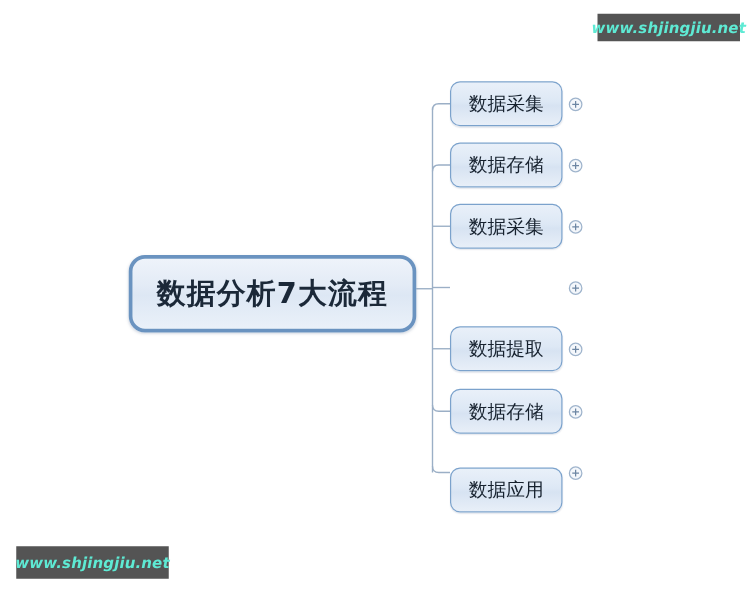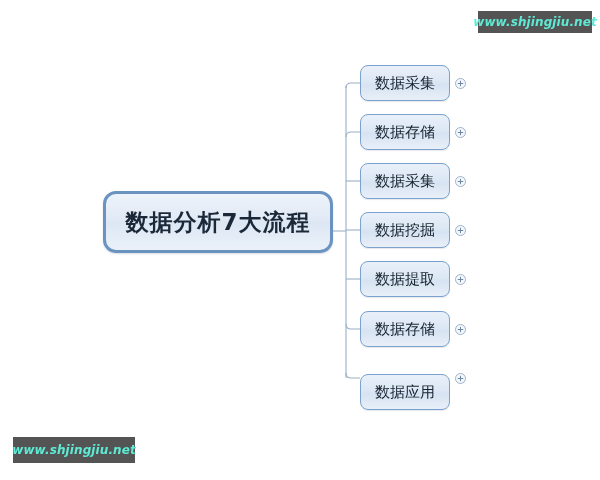--- a/index.html
+++ b/index.html
@@ -31,21 +31,21 @@
     top: 0;
     width: 600px;
     height: 480px;
     pointer-events: none;
   }
 
   
   .root-node {
     position: absolute;
     left: 103px;
-    top: 191px;
+    top: 204px;
     width: 230px;
     height: 62px;
     box-sizing: border-box;
     border: 3px solid #6a93c0;
     border-radius: 13px;
     background: linear-gradient(to bottom,
                 #eef3fa 0%,
                 #e3ebf6 38%,
                 #dde7f4 52%,
                 #eaf1f9 100%);
@@ -185,23 +185,20 @@
   </div>
   <span class="expand-icon" style="top:176px;">
     <svg width="9" height="9" viewBox="0 0 9 9">
         <g stroke="#6d86a3" stroke-width="1">
           <line x1="4.5" y1="1.8" x2="4.5" y2="7.2"></line>
           <line x1="1.8" y1="4.5" x2="7.2" y2="4.5"></line>
         </g>
       </svg>
   </span>
 
-  <div class="child-node" style="top:212px;">
-    <span class="child-label">数据挖掘</span>
-  </div>
   <span class="expand-icon" style="top:225px;">
     <svg width="9" height="9" viewBox="0 0 9 9">
         <g stroke="#6d86a3" stroke-width="1">
           <line x1="4.5" y1="1.8" x2="4.5" y2="7.2"></line>
           <line x1="1.8" y1="4.5" x2="7.2" y2="4.5"></line>
         </g>
       </svg>
   </span>
 
   <div class="child-node" style="top:261px;">

